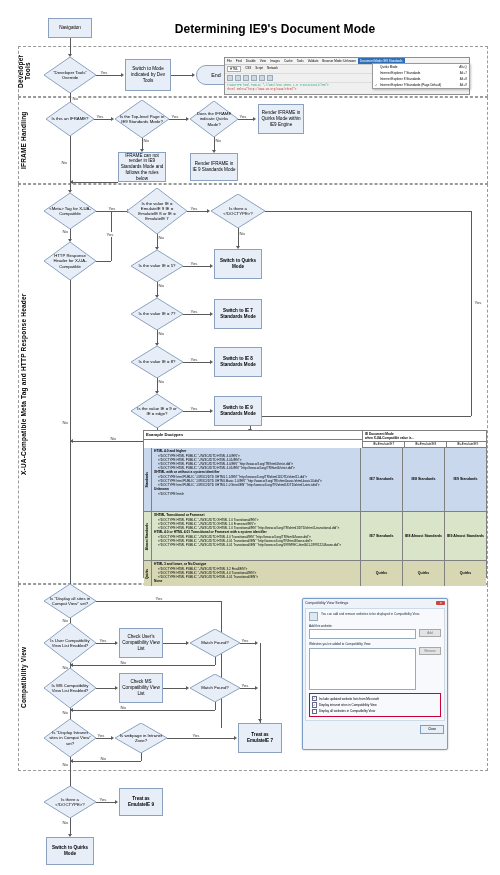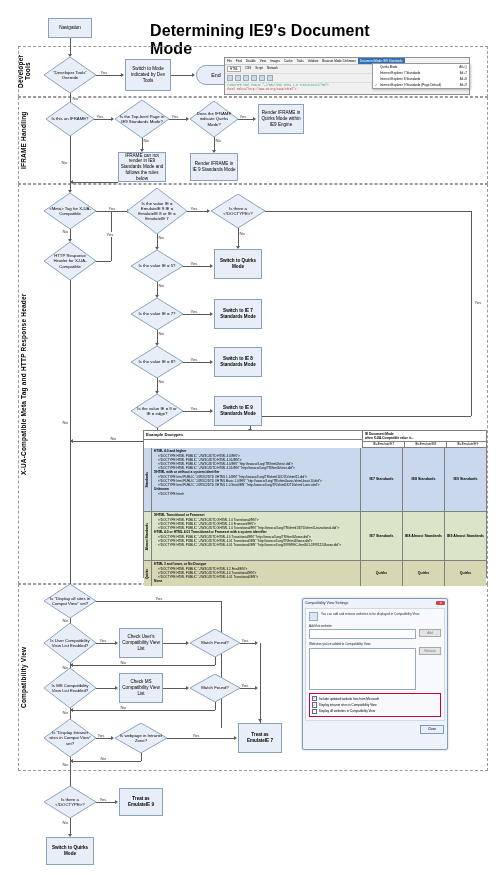--- a/index.html
+++ b/index.html
@@ -2,21 +2,21 @@
 <html><head>
 <meta charset="utf-8">
 <style>
   html,body{margin:0;padding:0;background:#fff;}
   body{width:500px;height:875px;position:relative;overflow:hidden;
        font-family:"Liberation Sans",sans-serif;color:#000;}
   #canvas{position:absolute;left:0;top:0;width:500px;height:875px;}
   .abs{position:absolute;box-sizing:border-box;}
 
   
-  .title{font-size:16px;font-weight:bold;text-align:left;letter-spacing:.1px;}
+  .title{font-size:12px;font-weight:bold;text-align:center;letter-spacing:.1px;}
 
   
   .lane{border:1px dashed #9a9a9a;background:transparent;}
   .lane-label{writing-mode:vertical-rl;transform:rotate(180deg);
        font-size:6.5px;font-weight:bold;text-align:center;
        display:flex;align-items:center;justify-content:center;
        letter-spacing:.2px;line-height:1;}
 
   
   .box{border:1px solid #8aa2c0;background:#e8eef7;

